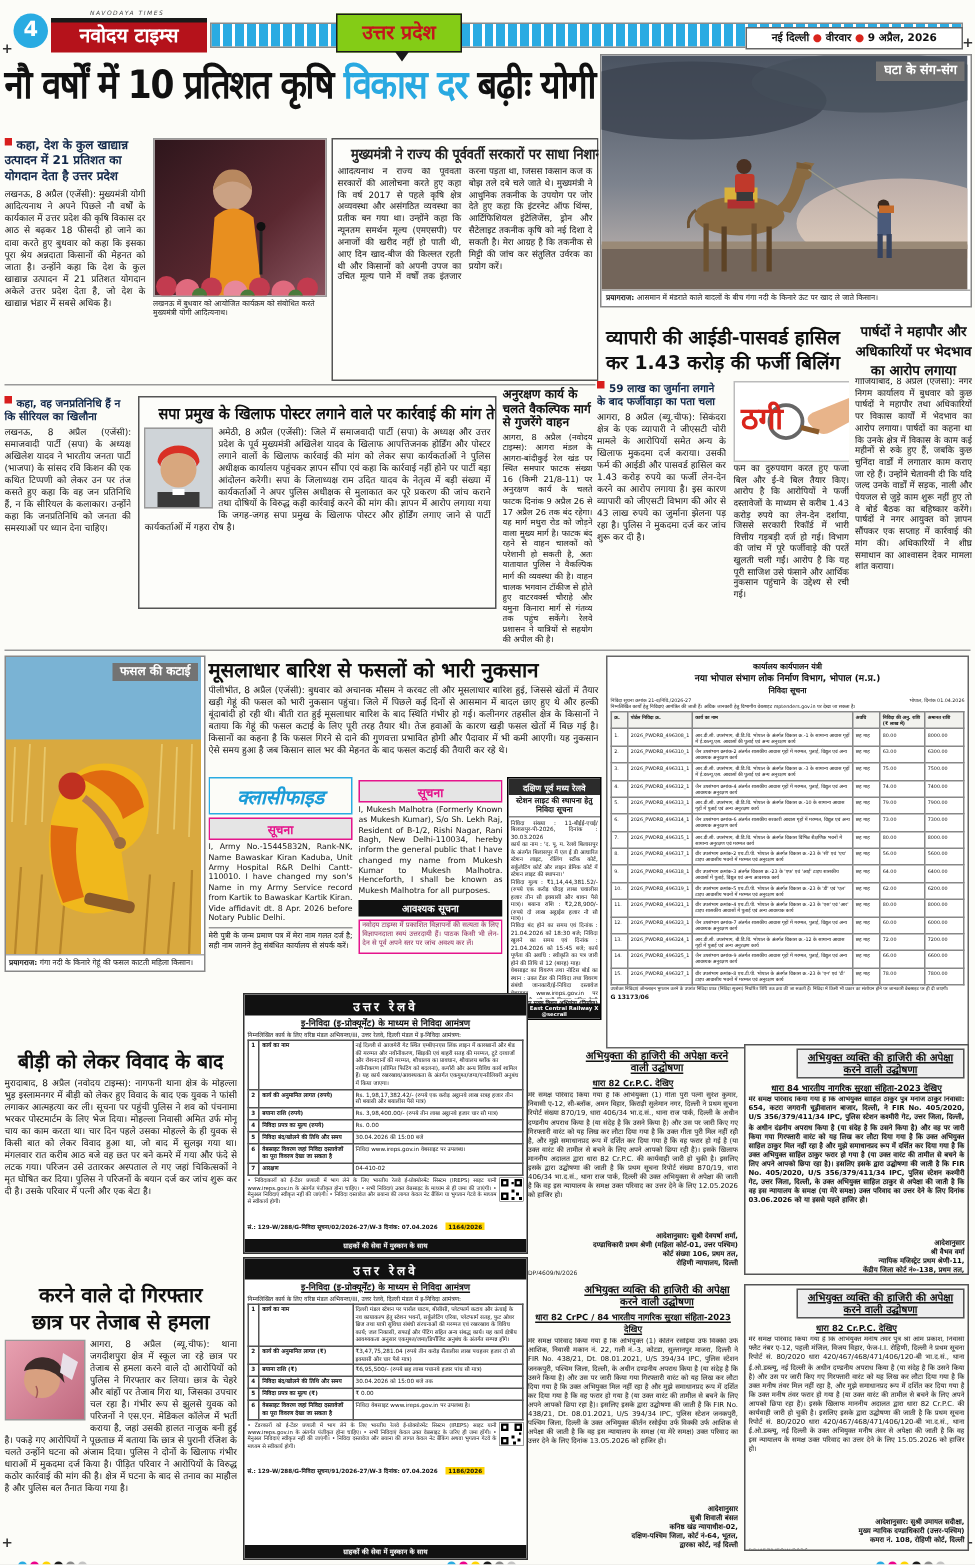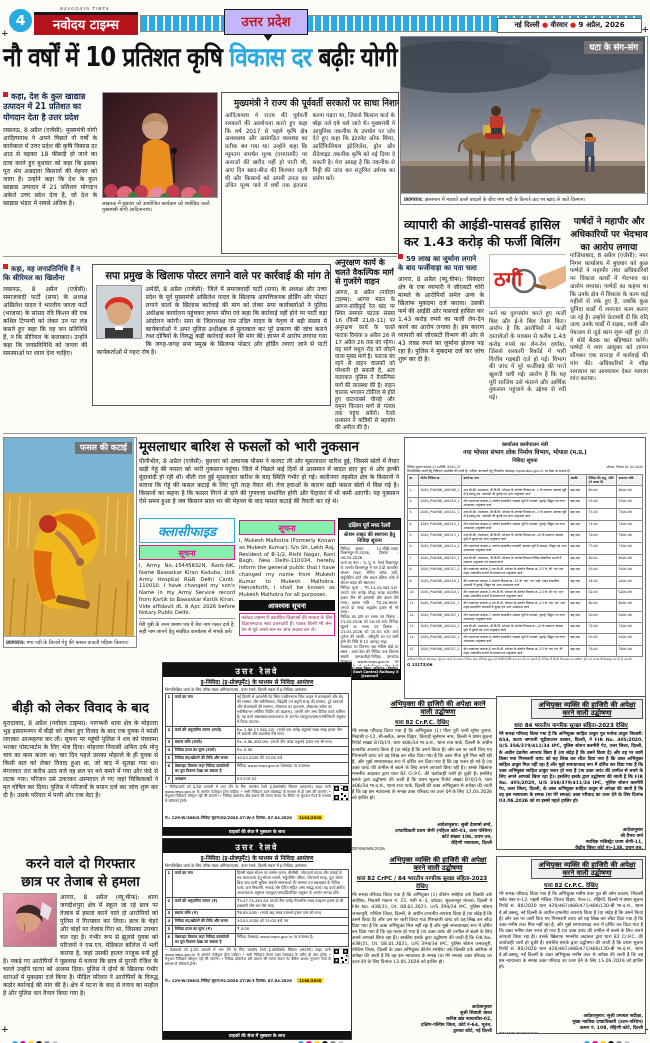--- a/index.html
+++ b/index.html
@@ -9,21 +9,21 @@
   .j{text-align:justify;text-justify:inter-word;}
   .b{font-weight:bold;}
   .fit{white-space:nowrap;display:block;transform-origin:0 50%;}
   .fit-c{transform-origin:50% 50%;text-align:center;}
   .red-sq{display:inline-block;width:5px;height:5px;background:#d81e1e;margin-right:3px;vertical-align:2px;}
   .cap{font-size:5px;line-height:1.25;color:#222;}
   .photo-label{position:absolute;top:4px;right:4px;background:#737373;color:#fff;font-weight:bold;
                font-size:8.5px;padding:1px 5px;line-height:1.3;}
   .box1{border:1px solid #555;background:#fdfdfa;}
   .pinkhead{color:#e5158c;font-weight:bold;text-align:center;font-size:8px;border:1px solid #e5158c;
-            background:#86efac;padding:1px 16px;margin:2px 0;}
+            background:#e5e5e5;padding:1px 16px;margin:2px 0;}
   .blackbar{background:#111;color:#fff;text-align:center;font-weight:bold;}
   .nrl{width:34%;font-weight:bold;}
   .tt{border-collapse:collapse;width:100%;}
   .tt td,.tt th{border:0.5px solid #888;font-size:3.2px;line-height:1.25;padding:1.2px 1.5px;vertical-align:top;text-align:left;font-weight:normal;}
   .tt th{font-weight:bold;background:#f2f2ee;}
   .court{font-size:4.6px;line-height:1.32;}
   .courthead{font-weight:bold;text-align:center;font-size:6.8px;line-height:1.2;text-decoration:underline;margin-left:32px;}
   .courtsub{font-weight:bold;text-align:center;font-size:5.6px;text-decoration:underline;margin:2px 0;}
   .signoff{text-align:right;font-weight:bold;font-size:4.6px;line-height:1.3;white-space:pre-line;}
   .refno{font-size:4px;color:#222;}
@@ -50,21 +50,21 @@
               font-weight:bold;font-size:14px;text-align:center;line-height:23px;">
     <span>4</span>
   </div>
   <div class="abs" style="left:60px;top:6px;font-size:4px;letter-spacing:1px;color:#444;font-style:italic;"><span>NAVODAYA TIMES</span></div>
   <div class="abs" style="left:34px;top:12px;width:104px;height:20px;background:#b5121b;border-top:3px solid #1a1a1a;
               color:#fff;font-weight:bold;font-size:13px;text-align:center;line-height:19px;">
     <span>नवोदय टाइम्स</span>
   </div>
   <div class="abs stripes" style="left:140px;top:15px;width:84px;height:15px;"></div>
   <div class="abs stripes" style="left:306px;top:15px;width:334px;height:15px;"></div>
-  <div class="abs" style="left:224px;top:9px;width:82px;height:24px;background:#c4b5fd;border:1.5px solid #1a1a1a;
+  <div class="abs" style="left:224px;top:9px;width:82px;height:24px;background:#84cc16;border:1.5px solid #1a1a1a;
               text-align:center;line-height:22px;">
     <span style="color:#c3161c;font-weight:bold;font-size:13px;">उत्तर प्रदेश</span>
     <span style="position:absolute;left:38px;bottom:-7px;width:0;height:0;border-left:5px solid transparent;
                  border-right:5px solid transparent;border-top:7px solid #1a1a1a;"></span>
   </div>
   <div class="abs" style="left:497px;top:18px;width:143px;height:13px;border:1px solid #666;background:#fff;
               text-align:center;font-size:7px;font-weight:bold;line-height:13px;">
     <span>नई दिल्ली</span>
     <span style="color:#d9251d;">●</span>
     <span>वीरवार</span>

